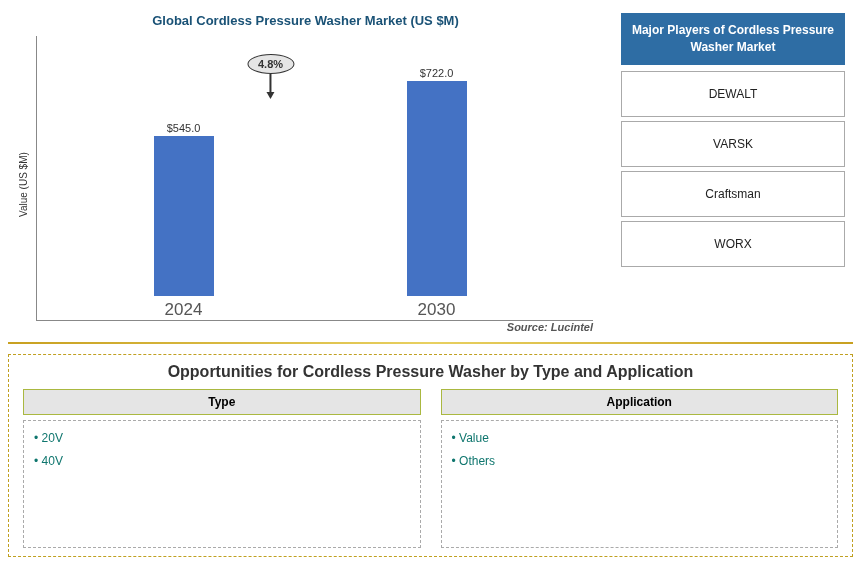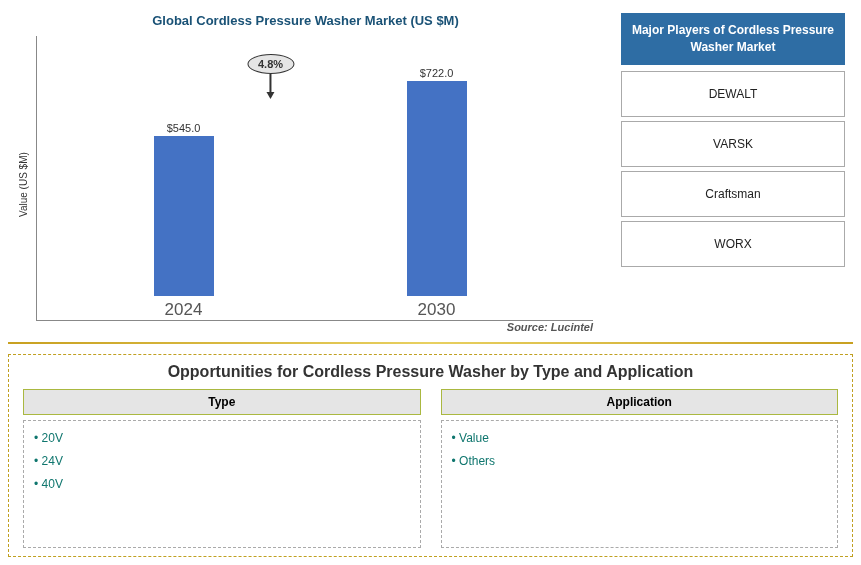--- a/index.html
+++ b/index.html
@@ -257,21 +257,20 @@
 
   <div class="divider-line"></div>
 
   <div class="bottom-section">
     <div class="bottom-title">Opportunities for Cordless Pressure Washer by Type and Application</div>
     <div class="bottom-columns">
       <div class="col-block">
         <div class="col-header">Type</div>
         <div class="col-items">
           <div>20V</div>
-          <div>24V</div>
           <div>40V</div>
         </div>
       </div>
       <div class="col-block">
         <div class="col-header">Application</div>
         <div class="col-items">
           <div>Value</div>
           <div>Others</div>
         </div>
       </div>

